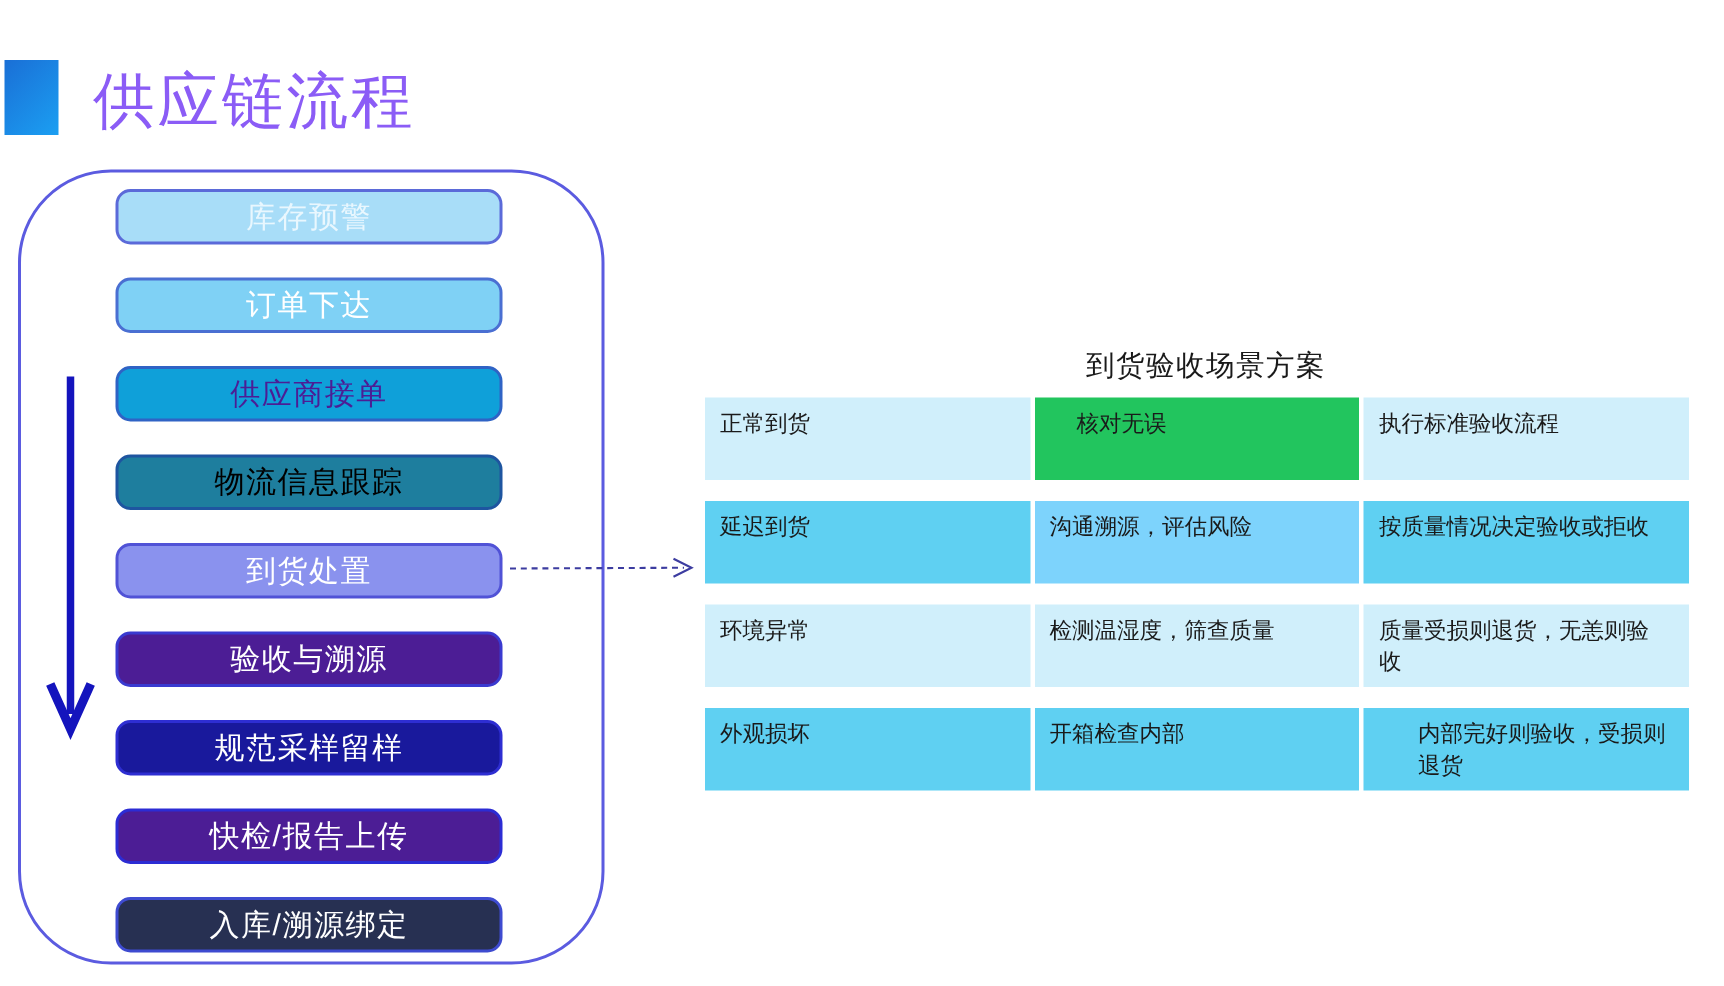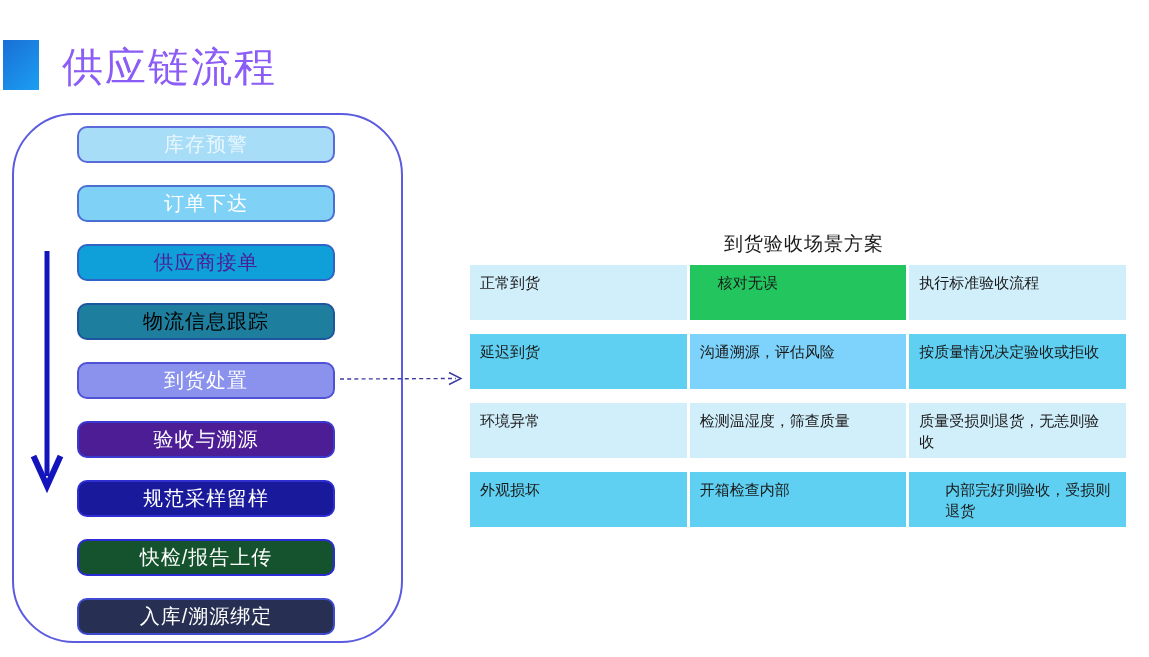--- a/index.html
+++ b/index.html
@@ -78,21 +78,21 @@
     </div>
     <div class="flow-step" style="background: rgb(138, 146, 238); border-color: rgb(80, 82, 214); color: rgb(255, 255, 255);">
       <span class="step-label">到货处置</span>
     </div>
     <div class="flow-step" style="background: #4c1d95; border-color: rgb(58, 58, 208); color: rgb(255, 255, 255);">
       <span class="step-label">验收与溯源</span>
     </div>
     <div class="flow-step" style="background: rgb(25, 25, 156); border-color: rgb(46, 46, 210); color: rgb(255, 255, 255);">
       <span class="step-label">规范采样留样</span>
     </div>
-    <div class="flow-step" style="background: #14532d; border-color: rgb(44, 44, 212); color: rgb(255, 255, 255); justify-content: center;">
+    <div class="flow-step" style="background: #4c1d95; border-color: rgb(44, 44, 212); color: rgb(255, 255, 255); justify-content: center;">
       <span class="step-label">快检/报告上传</span>
     </div>
     <div class="flow-step" style="background: rgb(39, 48, 82); border-color: rgb(62, 75, 208); color: rgb(255, 255, 255);">
       <span class="step-label">入库/溯源绑定</span>
     </div>
   </div>
 
   <svg class="overlay" viewBox="0 0 1149 657" xmlns="http://www.w3.org/2000/svg">
     <g>
       <line class="flow-arrow-stroke" x1="47" y1="251" x2="47" y2="476" stroke="#1414bd" stroke-width="5"></line>

